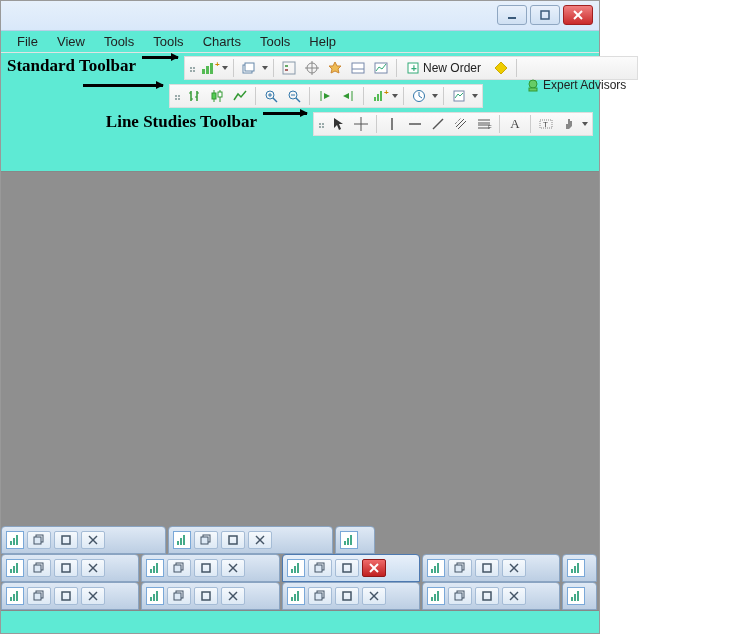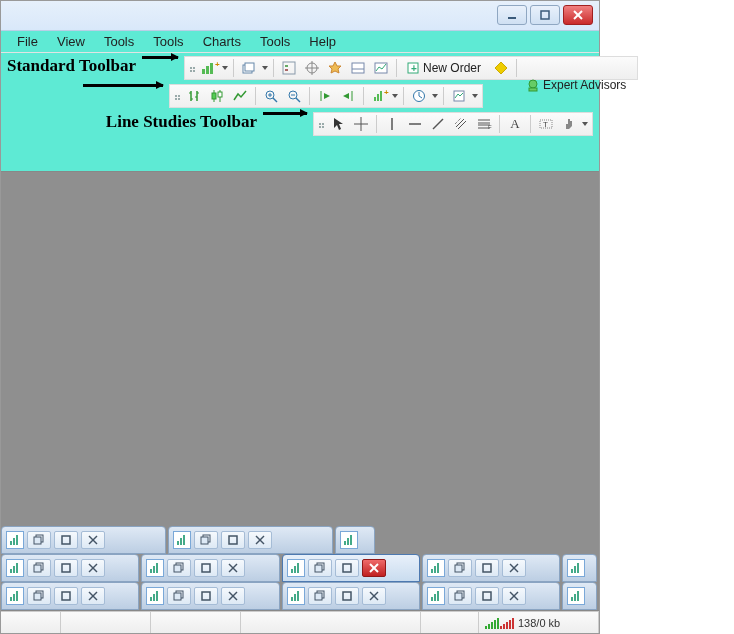--- a/index.html
+++ b/index.html
@@ -621,36 +621,14 @@
                 <rect x="1" y="7" width="2" height="4" fill="#4a8"></rect>
                 <rect x="4" y="4" width="2" height="7" fill="#4a8"></rect>
                 <rect x="7" y="1" width="2" height="10" fill="#4a8"></rect>
               </svg>
             </div>
           </div>
         </div>
       </div>
   </div>
 
-  <div class="statusbar">
-    <div class="status-cell" style="width:60px;"></div>
-    <div class="status-cell" style="width:90px;"></div>
-    <div class="status-cell" style="width:90px;"></div>
-    <div class="status-cell" style="width:180px;"></div>
-    <div class="status-cell" style="flex:1"></div>
-    <div class="status-cell" style="width:120px;">
-      <div class="conn-bars">
-        <span style="height:3px"></span>
-          <span style="height:5px"></span>
-          <span style="height:7px"></span>
-          <span style="height:9px"></span>
-          <span style="height:11px"></span>
-        <span style="height:3px"></span>
-          <span style="height:5px"></span>
-          <span style="height:7px"></span>
-          <span style="height:9px"></span>
-          <span style="height:11px"></span>
-      </div>
-      <span>138/0 kb</span>
-    </div>
-  </div>
 
 </div>
 
 </body></html>

